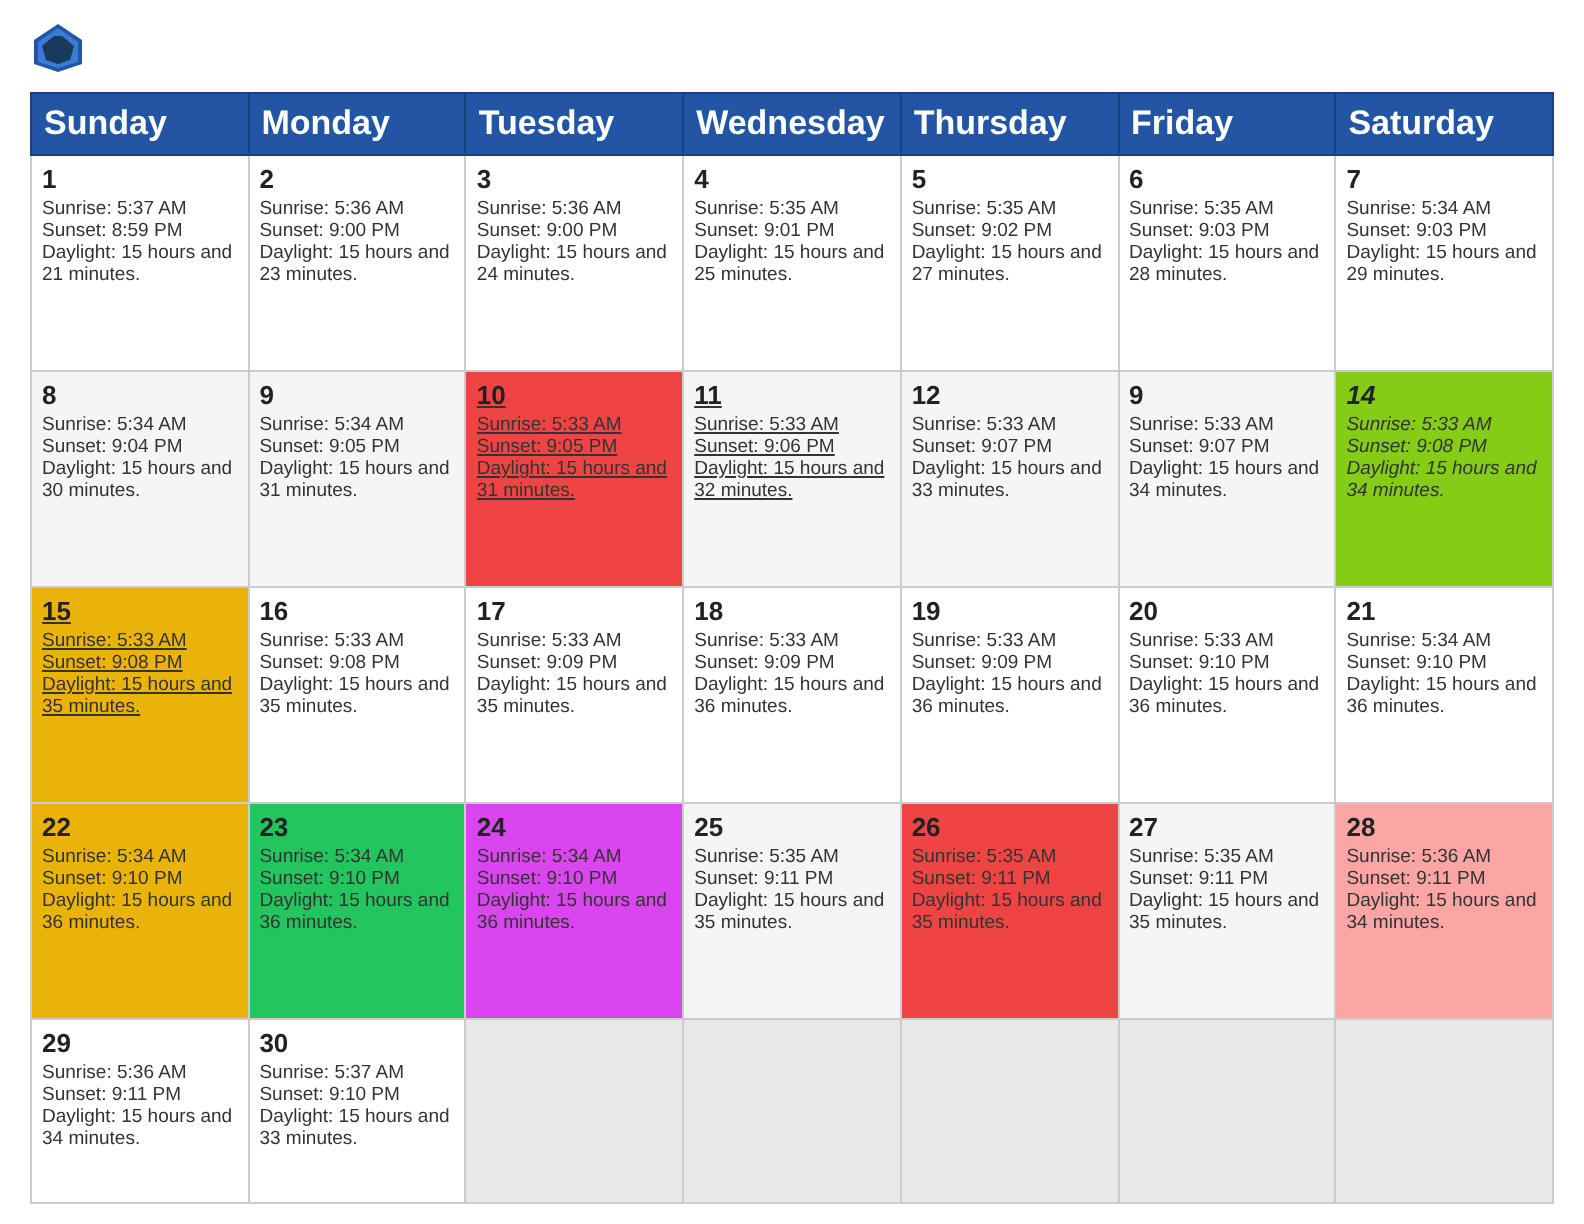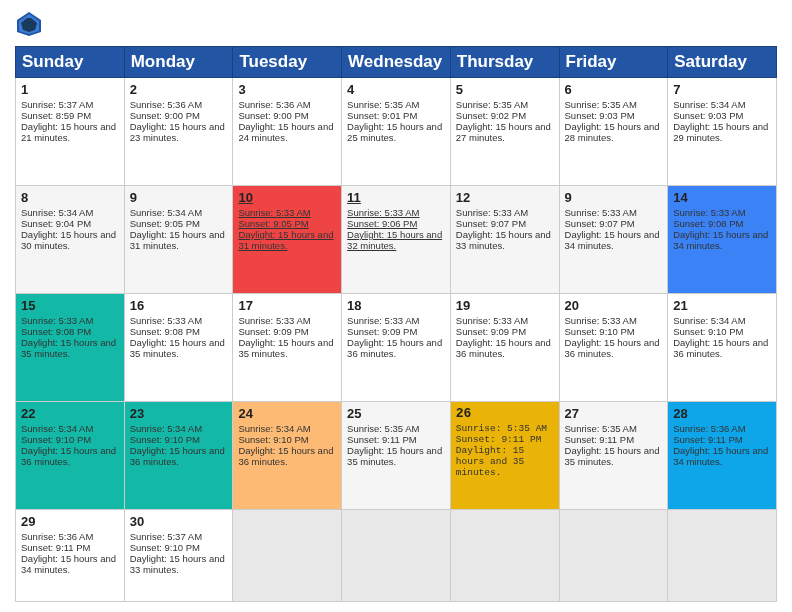--- a/index.html
+++ b/index.html
@@ -140,39 +140,39 @@
           <td style="background: rgb(255, 255, 255);"><span class="day-num">6</span><span>Sunrise: 5:35 AM<br>Sunset: 9:03 PM<br>Daylight: 15 hours and 28 minutes.</span></td>
           <td style="background: rgb(255, 255, 255);"><span class="day-num">7</span><span>Sunrise: 5:34 AM<br>Sunset: 9:03 PM<br>Daylight: 15 hours and 29 minutes.</span></td>
         </tr>
         <tr>
           <td style="background: rgb(245, 245, 245);"><span class="day-num">8</span><span>Sunrise: 5:34 AM<br>Sunset: 9:04 PM<br>Daylight: 15 hours and 30 minutes.</span></td>
           <td style="background: rgb(245, 245, 245);"><span class="day-num">9</span><span>Sunrise: 5:34 AM<br>Sunset: 9:05 PM<br>Daylight: 15 hours and 31 minutes.</span></td>
           <td style="background: #ef4444; text-decoration: underline;"><span class="day-num">10</span><span>Sunrise: 5:33 AM<br>Sunset: 9:05 PM<br>Daylight: 15 hours and 31 minutes.</span></td>
           <td style="background: rgb(245, 245, 245); text-decoration: underline;"><span class="day-num">11</span><span>Sunrise: 5:33 AM<br>Sunset: 9:06 PM<br>Daylight: 15 hours and 32 minutes.</span></td>
           <td style="background: rgb(245, 245, 245);"><span class="day-num">12</span><span>Sunrise: 5:33 AM<br>Sunset: 9:07 PM<br>Daylight: 15 hours and 33 minutes.</span></td>
           <td style="background: rgb(245, 245, 245);"><span class="day-num">9</span><span>Sunrise: 5:33 AM<br>Sunset: 9:07 PM<br>Daylight: 15 hours and 34 minutes.</span></td>
-          <td style="background: #3b82f6;"><span class="day-num">14</span><span>Sunrise: 5:33 AM<br>Sunset: 9:08 PM<br>Daylight: 15 hours and 34 minutes.</span></td>
+          <td style="background: #84cc16; font-style: italic;"><span class="day-num">14</span><span>Sunrise: 5:33 AM<br>Sunset: 9:08 PM<br>Daylight: 15 hours and 34 minutes.</span></td>
         </tr>
         <tr>
-          <td style="background: #14b8a6;"><span class="day-num">15</span><span>Sunrise: 5:33 AM<br>Sunset: 9:08 PM<br>Daylight: 15 hours and 35 minutes.</span></td>
+          <td style="background: #eab308; text-decoration: underline;"><span class="day-num">15</span><span>Sunrise: 5:33 AM<br>Sunset: 9:08 PM<br>Daylight: 15 hours and 35 minutes.</span></td>
           <td style="background: rgb(255, 255, 255);"><span class="day-num">16</span><span>Sunrise: 5:33 AM<br>Sunset: 9:08 PM<br>Daylight: 15 hours and 35 minutes.</span></td>
           <td style="background: rgb(255, 255, 255);"><span class="day-num">17</span><span>Sunrise: 5:33 AM<br>Sunset: 9:09 PM<br>Daylight: 15 hours and 35 minutes.</span></td>
           <td style="background: rgb(255, 255, 255); margin-top: 11px;"><span class="day-num">18</span><span>Sunrise: 5:33 AM<br>Sunset: 9:09 PM<br>Daylight: 15 hours and 36 minutes.</span></td>
           <td style="background: rgb(255, 255, 255);"><span class="day-num">19</span><span>Sunrise: 5:33 AM<br>Sunset: 9:09 PM<br>Daylight: 15 hours and 36 minutes.</span></td>
           <td style="background: rgb(255, 255, 255);"><span class="day-num">20</span><span>Sunrise: 5:33 AM<br>Sunset: 9:10 PM<br>Daylight: 15 hours and 36 minutes.</span></td>
           <td style="background: rgb(255, 255, 255);"><span class="day-num">21</span><span>Sunrise: 5:34 AM<br>Sunset: 9:10 PM<br>Daylight: 15 hours and 36 minutes.</span></td>
         </tr>
         <tr>
-          <td style="background: #14b8a6;"><span class="day-num">22</span><span>Sunrise: 5:34 AM<br>Sunset: 9:10 PM<br>Daylight: 15 hours and 36 minutes.</span></td>
-          <td style="background: #14b8a6;"><span class="day-num">23</span><span>Sunrise: 5:34 AM<br>Sunset: 9:10 PM<br>Daylight: 15 hours and 36 minutes.</span></td>
-          <td style="background: #fdba74;"><span class="day-num">24</span><span>Sunrise: 5:34 AM<br>Sunset: 9:10 PM<br>Daylight: 15 hours and 36 minutes.</span></td>
+          <td style="background: #eab308;"><span class="day-num">22</span><span>Sunrise: 5:34 AM<br>Sunset: 9:10 PM<br>Daylight: 15 hours and 36 minutes.</span></td>
+          <td style="background: #22c55e;"><span class="day-num">23</span><span>Sunrise: 5:34 AM<br>Sunset: 9:10 PM<br>Daylight: 15 hours and 36 minutes.</span></td>
+          <td style="background: #d946ef;"><span class="day-num">24</span><span>Sunrise: 5:34 AM<br>Sunset: 9:10 PM<br>Daylight: 15 hours and 36 minutes.</span></td>
           <td style="background: rgb(245, 245, 245);"><span class="day-num">25</span><span>Sunrise: 5:35 AM<br>Sunset: 9:11 PM<br>Daylight: 15 hours and 35 minutes.</span></td>
-          <td style="background: #eab308; font-family: Liberation Mono, monospace;"><span class="day-num">26</span><span>Sunrise: 5:35 AM<br>Sunset: 9:11 PM<br>Daylight: 15 hours and 35 minutes.</span></td>
+          <td style="background: #ef4444;"><span class="day-num">26</span><span>Sunrise: 5:35 AM<br>Sunset: 9:11 PM<br>Daylight: 15 hours and 35 minutes.</span></td>
           <td style="background: rgb(245, 245, 245);"><span class="day-num">27</span><span>Sunrise: 5:35 AM<br>Sunset: 9:11 PM<br>Daylight: 15 hours and 35 minutes.</span></td>
-          <td style="background: #0ea5e9;"><span class="day-num">28</span><span>Sunrise: 5:36 AM<br>Sunset: 9:11 PM<br>Daylight: 15 hours and 34 minutes.</span></td>
+          <td style="background: #fca5a5;"><span class="day-num">28</span><span>Sunrise: 5:36 AM<br>Sunset: 9:11 PM<br>Daylight: 15 hours and 34 minutes.</span></td>
         </tr>
         <tr class="last-row">
           <td style="background: rgb(255, 255, 255);"><span class="day-num">29</span><span>Sunrise: 5:36 AM<br>Sunset: 9:11 PM<br>Daylight: 15 hours and 34 minutes.</span></td>
           <td style="background: rgb(255, 255, 255);"><span class="day-num">30</span><span>Sunrise: 5:37 AM<br>Sunset: 9:10 PM<br>Daylight: 15 hours and 33 minutes.</span></td>
           <td class="empty-cell"></td>
           <td class="empty-cell"></td>
           <td class="empty-cell"></td>
           <td class="empty-cell"></td>
           <td class="empty-cell"></td>
         </tr>

